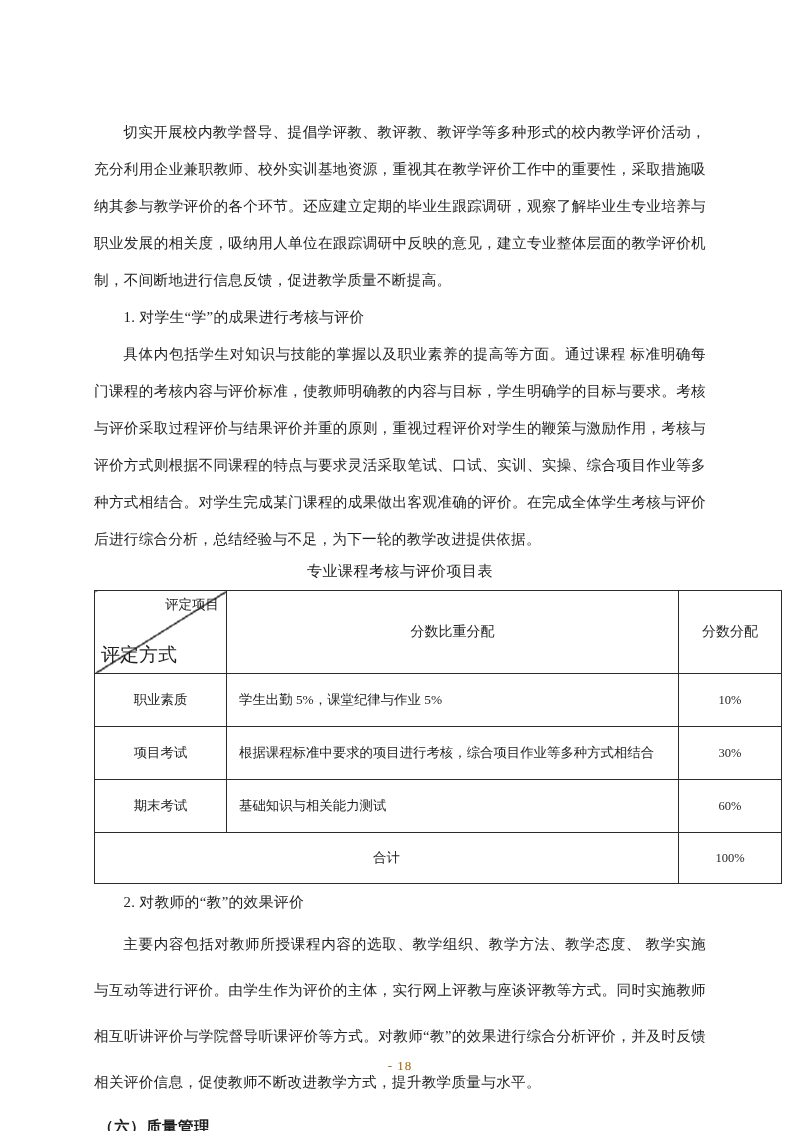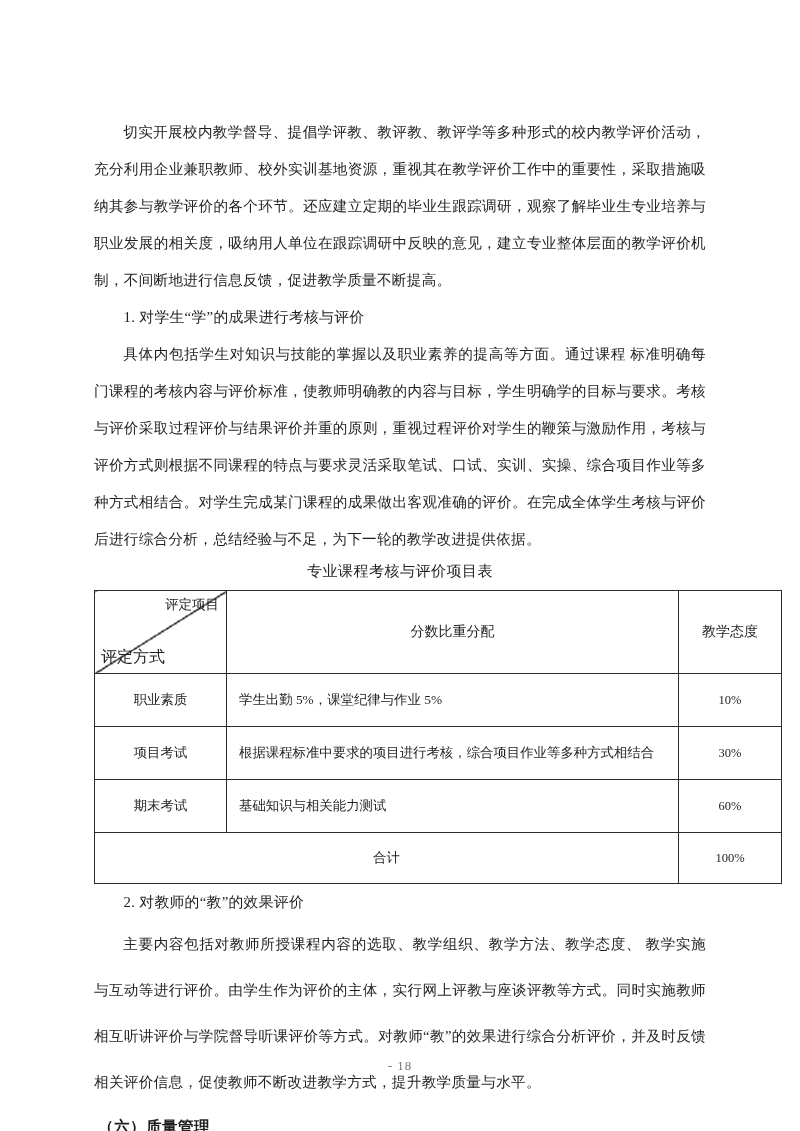--- a/index.html
+++ b/index.html
@@ -71,21 +71,21 @@
   .corner-top {
     position: absolute;
     top: 5px;
     right: 7px;
     font-size: 13.5px;
   }
   .corner-bottom {
     position: absolute;
     bottom: 5px;
     left: 6px;
-    font-size: 16px;
+    font-size: 19px;
     font-family: Liberation Serif, serif;
   }
   td.col-head {
     text-align: center;
     font-size: 14px;
   }
   tr.data-row td {
     height: 28px;
   }
   td.method-cell {
@@ -122,21 +122,21 @@
     text-indent: 2em;
     letter-spacing: 0.3px;
   }
   .page-number {
     position: absolute;
     left: 0;
     right: 0;
     top: 1058px;
     text-align: center;
     font-size: 13px;
-    color: #737373;
+    color: #a16207;
     letter-spacing: 1px;
   }
 </style>
 </head>
 <body>
 
 <div class="page">
 
   <p class="body-para">切实开展校内教学督导、提倡学评教、教评教、教评学等多种形式的校内教学评价活动，充分利用企业兼职教师、校外实训基地资源，重视其在教学评价工作中的重要性，采取措施吸纳其参与教学评价的各个环节。还应建立定期的毕业生跟踪调研，观察了解毕业生专业培养与职业发展的相关度，吸纳用人单位在跟踪调研中反映的意见，建立专业整体层面的教学评价机制，不间断地进行信息反馈，促进教学质量不断提高。</p>
 
@@ -147,21 +147,21 @@
   <p class="table-title">专业课程考核与评价项目表</p>
 
   <table class="assessment">
     <tbody>
       <tr>
         <td class="corner-cell" style="width:107px;">
           <span class="corner-top">评定项目</span>
           <span class="corner-bottom">评定方式</span>
         </td>
         <td class="col-head" style="width:427px;">分数比重分配</td>
-        <td class="col-head" style="width:78px;">教学态度</td>
+        <td class="col-head" style="width:78px;">分数分配</td>
       </tr>
 
       <tr class="data-row">
         <td class="method-cell">职业素质</td>
         <td class="desc-cell">学生出勤 5%，课堂纪律与作业 5%</td>
         <td class="score-cell">10%</td>
       </tr>
 
       <tr class="data-row">
         <td class="method-cell">项目考试</td>

